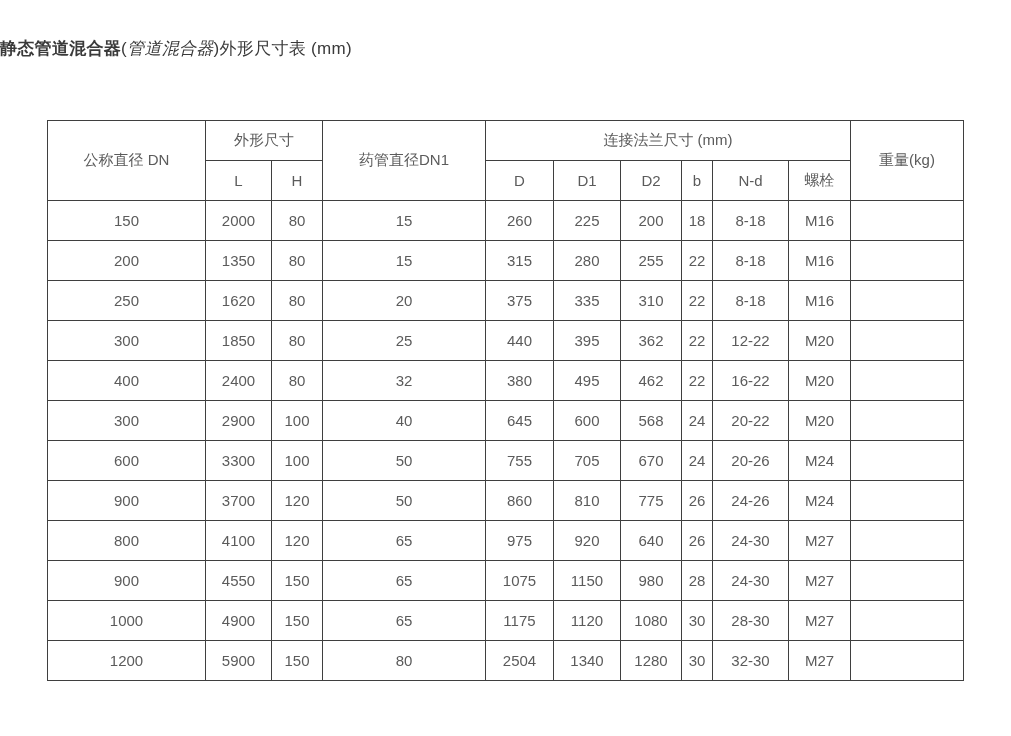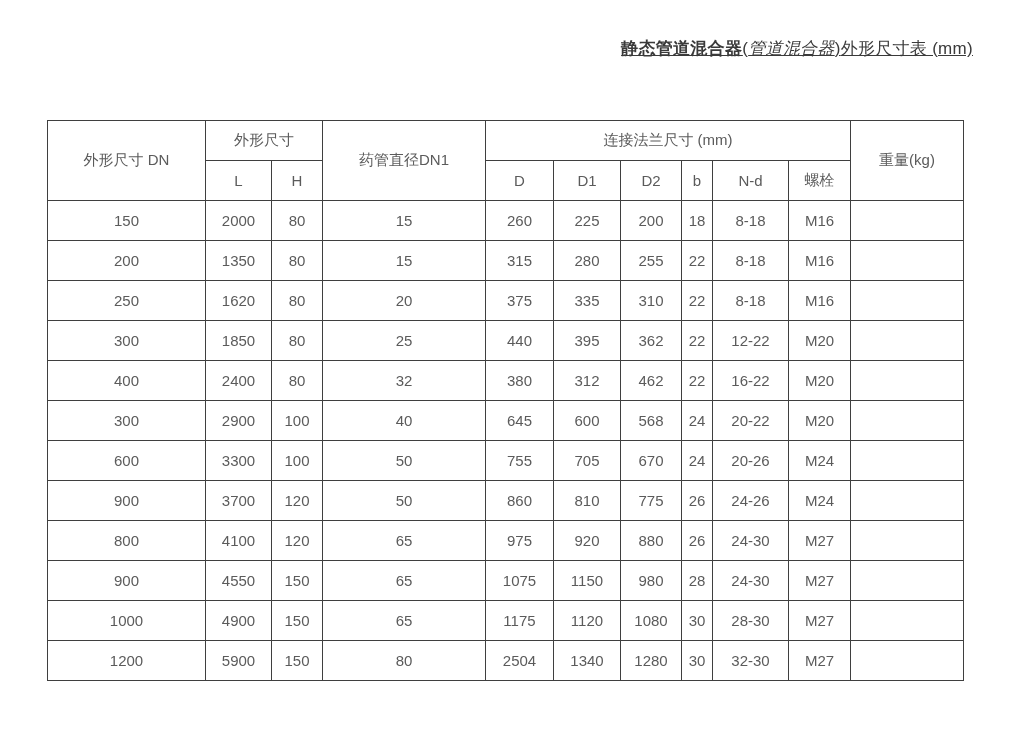--- a/index.html
+++ b/index.html
@@ -12,26 +12,25 @@
   html,body{margin:0;padding:0;}
   body{
     width:1011px;height:736px;
     background:var(--bg);
     position:relative;
     font-family:"Liberation Sans","DejaVu Sans",sans-serif;
   }
   .page-title{
     position:absolute;
     top:37px;left:0;width:973px;
-    text-align:right;
+    text-align:left;
     font-size:17px;
     line-height:23px;
     color:var(--title-text);
     letter-spacing:0.3px;
-    text-decoration:underline;
   }
   .page-title .t-bold{font-weight:bold;}
   .page-title .t-italic{font-style:italic;}
   table.spec-table{
     position:absolute;
     top:120px;left:47px;
     border-collapse:collapse;
     table-layout:fixed;
   }
   .spec-table th,
@@ -64,21 +63,21 @@
     <col style="width:68px">
     <col style="width:67px">
     <col style="width:61px">
     <col style="width:31px">
     <col style="width:76px">
     <col style="width:62px">
     <col style="width:113px">
   </colgroup>
   <thead>
     <tr>
-      <th rowspan="2">外形尺寸 DN</th>
+      <th rowspan="2">公称直径 DN</th>
       <th colspan="2">外形尺寸</th>
       <th rowspan="2">药管直径DN1</th>
       <th colspan="6">连接法兰尺寸 (mm)</th>
       <th rowspan="2">重量(kg)</th>
     </tr>
     <tr>
       <th>L</th>
       <th>H</th>
       <th>D</th>
       <th>D1</th>
@@ -144,21 +143,21 @@
     <td>M20</td>
     <td></td>
   </tr>
 
   <tr>
     <td>400</td>
     <td>2400</td>
     <td>80</td>
     <td>32</td>
     <td>380</td>
-    <td>312</td>
+    <td>495</td>
     <td>462</td>
     <td>22</td>
     <td>16-22</td>
     <td>M20</td>
     <td></td>
   </tr>
 
   <tr>
     <td>300</td>
     <td>2900</td>
@@ -201,21 +200,21 @@
     <td></td>
   </tr>
 
   <tr>
     <td>800</td>
     <td>4100</td>
     <td>120</td>
     <td>65</td>
     <td>975</td>
     <td>920</td>
-    <td>880</td>
+    <td>640</td>
     <td>26</td>
     <td>24-30</td>
     <td>M27</td>
     <td></td>
   </tr>
 
   <tr>
     <td>900</td>
     <td>4550</td>
     <td>150</td>

